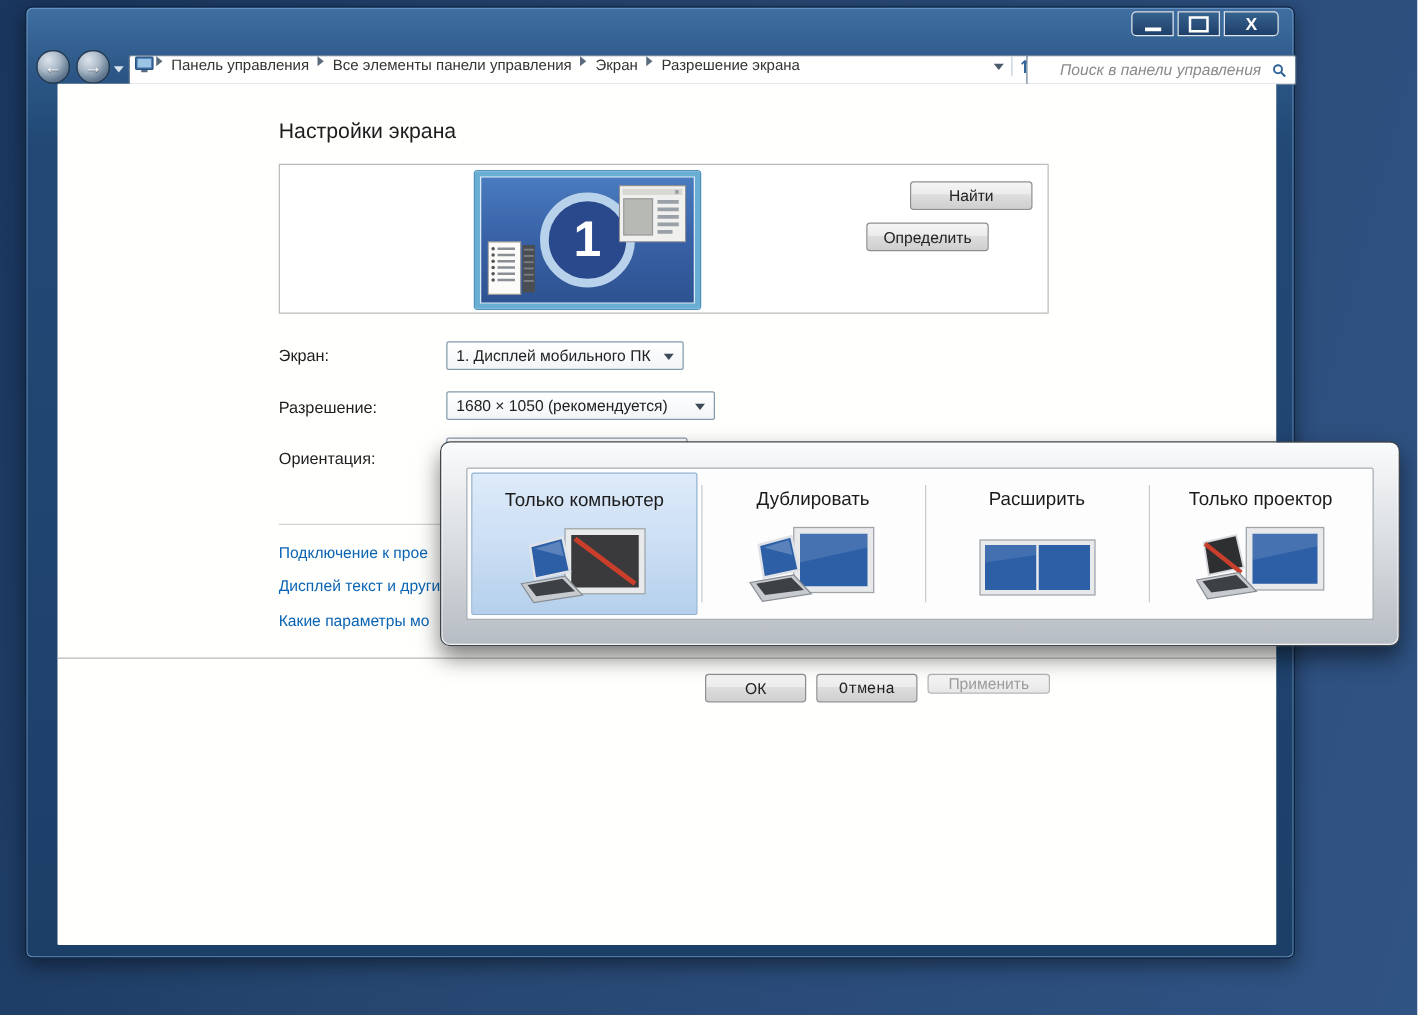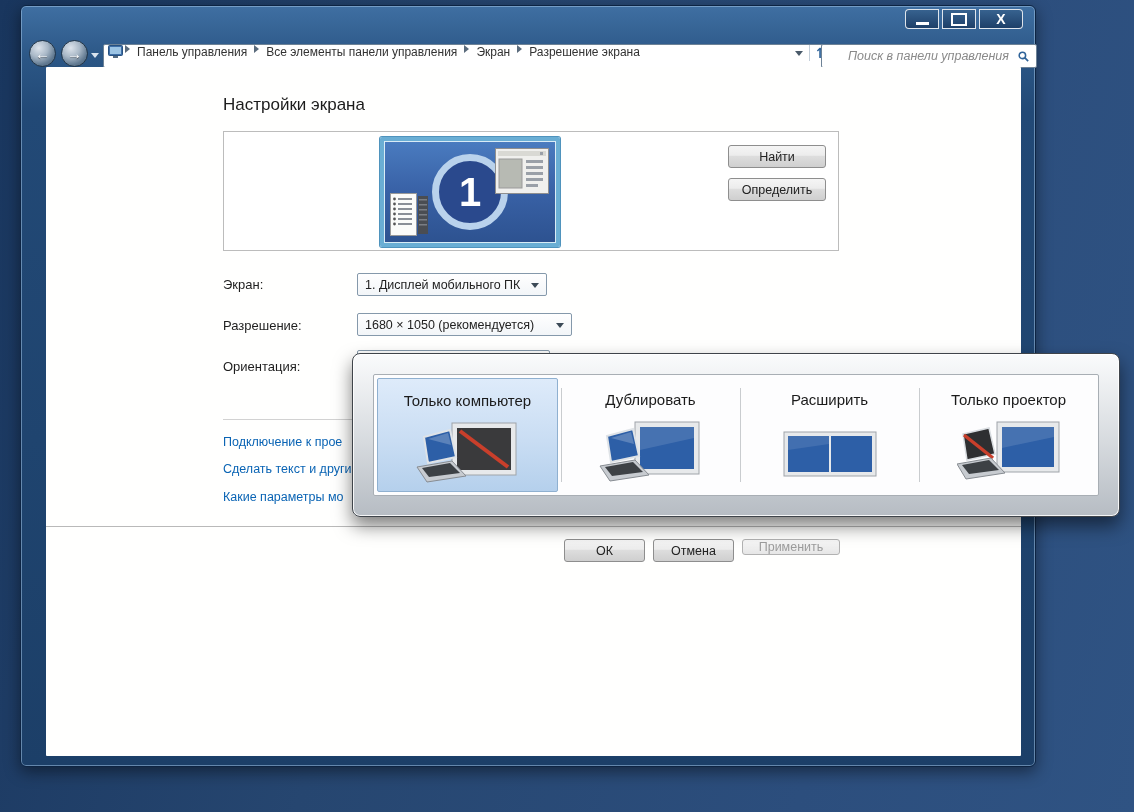--- a/index.html
+++ b/index.html
@@ -60,23 +60,23 @@
               color:#fff;font-size:40px;font-weight:bold;display:flex;align-items:center;justify-content:center;}
   .mon-window{position:absolute;right:7px;top:7px;}
   .mon-doc{position:absolute;left:6px;bottom:6px;}
 
   .btn{box-sizing:border-box;border:1px solid #8e8e8e;border-radius:3px;color:#222;font-size:12.5px;
        background:linear-gradient(180deg,#f5f5f5 0%,#ececec 45%,#dedede 46%,#cfcfcf 100%);
        display:flex;align-items:center;justify-content:center;cursor:default;}
   .btn.disabled{color:#9c9c9c;border-color:#b2b2b2;
        background:linear-gradient(180deg,#f7f7f7 0%,#efefef 50%,#e6e6e6 100%);}
   .b-find{position:absolute;left:682px;top:78px;width:98px;height:23px;}
-  .b-ident{position:absolute;left:682px;top:111px;width:98px;height:23px;}
+  .b-ident{position:absolute;left:647px;top:111px;width:98px;height:23px;}
   .b-ok{position:absolute;left:518px;top:472px;width:81px;height:23px;}
-  .b-cancel{position:absolute;left:607px;top:472px;width:81px;height:23px;}
+  .b-cancel{position:absolute;left:607px;top:472px;width:81px;height:23px;font-family:Liberation Mono, monospace;}
   .b-apply{position:absolute;left:696px;top:472px;width:98px;height:16px;}
 
   .f-label{position:absolute;left:177px;font-size:13px;color:#1e1e1e;}
   .combo{position:absolute;box-sizing:border-box;height:23px;background:linear-gradient(180deg,#ffffff,#f2f5f8);
          border:1px solid #8599ab;border-radius:2px;display:flex;align-items:center;
          font-size:12.5px;color:#222;padding-left:7px;}
   .combo-arrow{position:absolute;right:7px;top:9px;width:0;height:0;
                border-left:4px solid transparent;border-right:4px solid transparent;border-top:5px solid #3c4a57;}
   .sep1{position:absolute;left:177px;top:352px;width:131px;height:1px;background:#d2d2d2;}
   .sep2{position:absolute;left:0;top:459px;width:975px;height:1px;background:#b9b9b9;}
@@ -210,21 +210,21 @@
         <span>1680 × 1050 (рекомендуется)</span>
         <span class="combo-arrow"></span>
       </div>
 
       <div class="f-label" style="top:292px;">Ориентация:</div>
       <div class="combo orient" style="left:311px;top:283px;width:193px;"></div>
 
       <div class="sep1"></div>
 
       <div class="link" style="top:368px;">Подключение к прое</div>
-      <div class="link" style="top:395px;">Сделать текст и други</div>
+      <div class="link" style="top:395px;">Дисплей текст и други</div>
       <div class="link" style="top:423px;">Какие параметры мо</div>
 
       <div class="sep2"></div>
       <div class="btn b-ok">ОК</div>
       <div class="btn b-cancel">Отмена</div>
       <div class="btn b-apply disabled">Применить</div>
     </div>
   </div>
 
   <div class="switcher">

